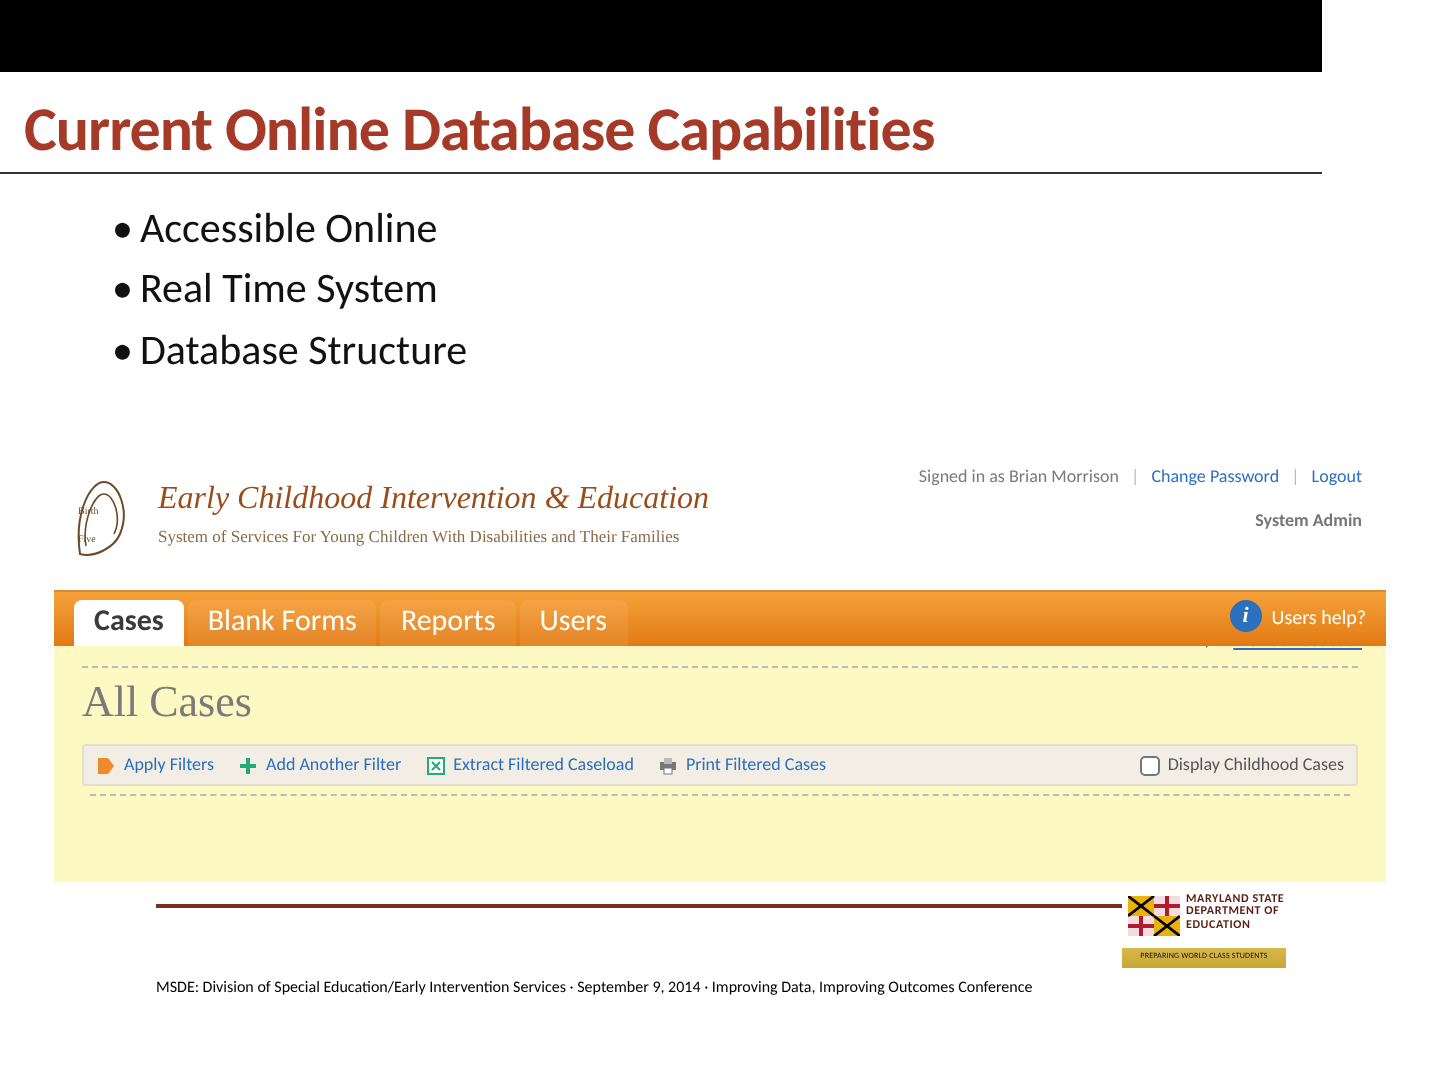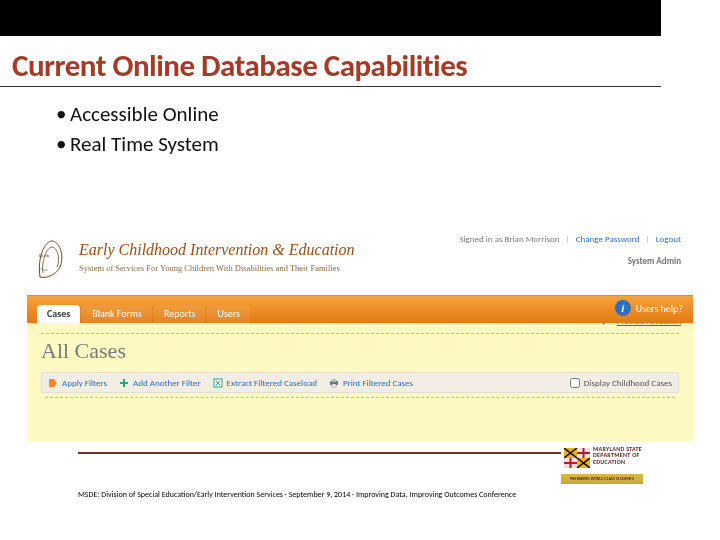--- a/index.html
+++ b/index.html
@@ -19,21 +19,21 @@
   .app-amp { font-weight: normal; font-style: italic; }
   .app-sub { position: absolute; left: 52px; top: 30px; font-size: 8.5px; color: #8a6a46; font-family: Georgia, serif; }
   .top-links { position: absolute; right: 12px; top: 0; font-size: 9px; color: #7a7a7a; }
   .top-links a { color: #2b6fbf; text-decoration: none; }
   .sep { color: #bbb; margin: 0 4px; }
   .sys-admin { position: absolute; right: 12px; top: 22px; font-size: 9px; color: #777; font-weight: bold; }
   .feedback { position: absolute; right: 12px; top: 42px; font-size: 9px; color: #2b6fbf; margin-top: 40px; }
   .feedback-icon { display: inline-block; width: 10px; height: 10px; margin-right: 4px; vertical-align: middle; }
   .tabstrip { position: relative; height: 28px; background: linear-gradient(#f6a23a, #e27a14); border-top: 1px solid #d88a2e; }
   .tabs { position: absolute; left: 10px; bottom: 0; display: flex; gap: 2px; }
-  .tab { font-size: 10px; padding: 4px 10px 4px 10px; border-radius: 4px 4px 0 0; color: #fff; background: rgba(255,255,255,0.08); line-height: 1; cursor: pointer; }
+  .tab { font-size: 15px; padding: 4px 10px 4px 10px; border-radius: 4px 4px 0 0; color: #fff; background: rgba(255,255,255,0.08); line-height: 1; cursor: pointer; }
   .tab.active { background: #fff; color: #3a3a3a; font-weight: bold; }
   .help { position: absolute; right: 10px; top: 4px; font-size: 10px; color: #fff; display: flex; align-items: center; gap: 5px; cursor: pointer; }
   .help-icon-wrap { width: 16px; height: 16px; border-radius: 50%; background: #2b6fbf; display: flex; align-items: center; justify-content: center; }
   .help-icon { color: #fff; font-style: italic; font-family: Georgia, serif; font-weight: bold; font-size: 11px; line-height: 1; }
   .content { padding: 6px 14px 2px 14px; }
   .content hr { border: none; border-top: 1px dashed #bbb; margin-top: 4px; }
   .page-h { font-family: Georgia, serif; font-size: 22px; color: #7a7a7a; margin: 4px 0 8px 0; }
   .toolbar { background: #f3eee5; border: 1px solid #e6ddcf; border-radius: 2px; padding: 4px 6px; display: flex; align-items: center; gap: 12px; font-size: 9px; color: #2b6fbf; }
   .toolbar .tool { display: flex; align-items: center; gap: 4px; cursor: pointer; }
   .toolbar .spacer { flex: 1; }
@@ -53,20 +53,21 @@
 <body>
 
 <div class="slide">
   <div class="topbar"></div>
   <div class="title">Current Online Database Capabilities</div>
   <hr class="rule">
 
   <ul class="bullets">
     <li>Accessible Online</li>
     <li>Real Time System</li>
+    <li>Database Structure</li>
   </ul>
 
   <div class="app">
     <div class="app-header">
       <svg class="logo-scribble" viewBox="0 0 34 44">
         <path d="M5 40 C2 20 10 4 17 4 C24 4 30 18 25 30 C22 37 12 42 5 40 Z" fill="none" stroke="#6a4a28" stroke-width="1"></path>
         <path d="M8 36 C6 24 12 10 17 10 C22 10 26 22 22 30" fill="none" stroke="#6a4a28" stroke-width="0.8"></path>
         <text x="4" y="20" font-size="5" fill="#6a4a28" font-family="cursive">Birth</text>
         <text x="4" y="34" font-size="5" fill="#6a4a28" font-family="cursive">Five</text>
       </svg>

